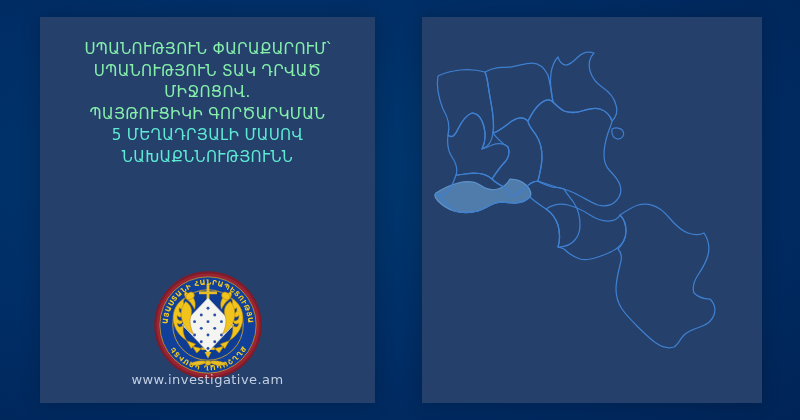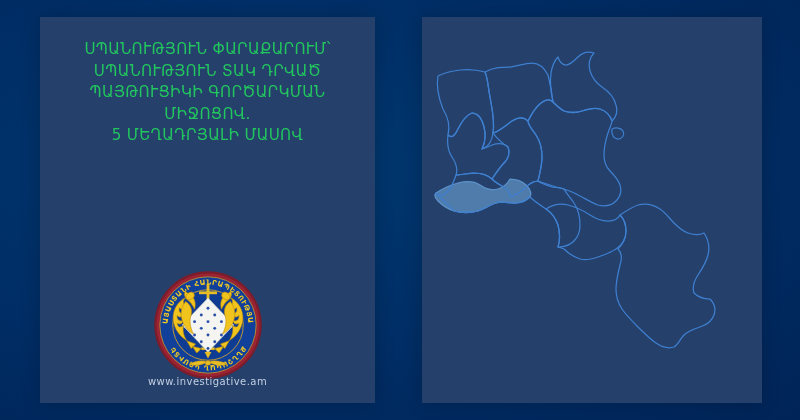--- a/index.html
+++ b/index.html
@@ -36,29 +36,29 @@
   .headline {
     position: absolute;
     left: 0;
     top: 22px;
     width: 100%;
     text-align: center;
     padding: 0 6px;
     box-sizing: border-box;
   }
   .headline .line {
-    color: #22c55e;
+    color: #86efac;
     font-size: 15.2px;
     letter-spacing: 0.3px;
     line-height: 21.5px;
     white-space: nowrap;
     font-weight: 400;
   }
   .headline .line.hl {
-    color: #22c55e;
+    color: #5eead4;
   }
 
   
   .emblem-wrap {
     position: absolute;
     left: 50%;
     top: 252px;
     transform: translateX(-50%);
     width: 112px;
     height: 112px;
@@ -70,21 +70,21 @@
   }
 
   
   .site-url {
     position: absolute;
     left: 0;
     bottom: 16px;
     width: 100%;
     text-align: center;
     color: #c3cfe2;
-    font-size: 10px;
+    font-size: 13px;
     letter-spacing: 0.45px;
   }
 
   
   .right-panel {
     position: absolute;
     left: 422px;
     top: 17px;
     width: 340px;
     height: 386px;
@@ -114,23 +114,24 @@
 </head>
 <body>
 
 <div class="poster">
 
   <div class="left-panel">
 
     <div class="headline">
       <div class="line">ՍՊԱՆՈՒԹՅՈՒՆ ՓԱՐԱՔԱՐՈՒՄ՝</div>
       <div class="line">ՍՊԱՆՈՒԹՅՈՒՆ ՏԱԿ ԴՐՎԱԾ</div>
+      <div class="line">ՄԻՋՈՑՈՎ.</div>
       <div class="line">ՊԱՅԹՈՒՑԻԿԻ ԳՈՐԾԱՐԿՄԱՆ</div>
-      <div class="line">ՄԻՋՈՑՈՎ.</div>
       <div class="line hl">5 ՄԵՂԱԴՐՅԱԼԻ ՄԱՍՈՎ</div>
+      <div class="line hl">ՆԱԽԱՔՆՆՈՒԹՅՈՒՆՆ</div>
     </div>
 
     <div class="emblem-wrap">
       <svg viewBox="0 0 200 200" xmlns="http://www.w3.org/2000/svg">
         <defs>
           <path id="ringTop" d="M 28 100 A 72 72 0 0 1 172 100"></path>
           <path id="ringBot" d="M 172 100 A 72 72 0 0 1 28 100"></path>
         </defs>
 
         <circle cx="100" cy="100" r="96" fill="#7d1c2b"></circle>

